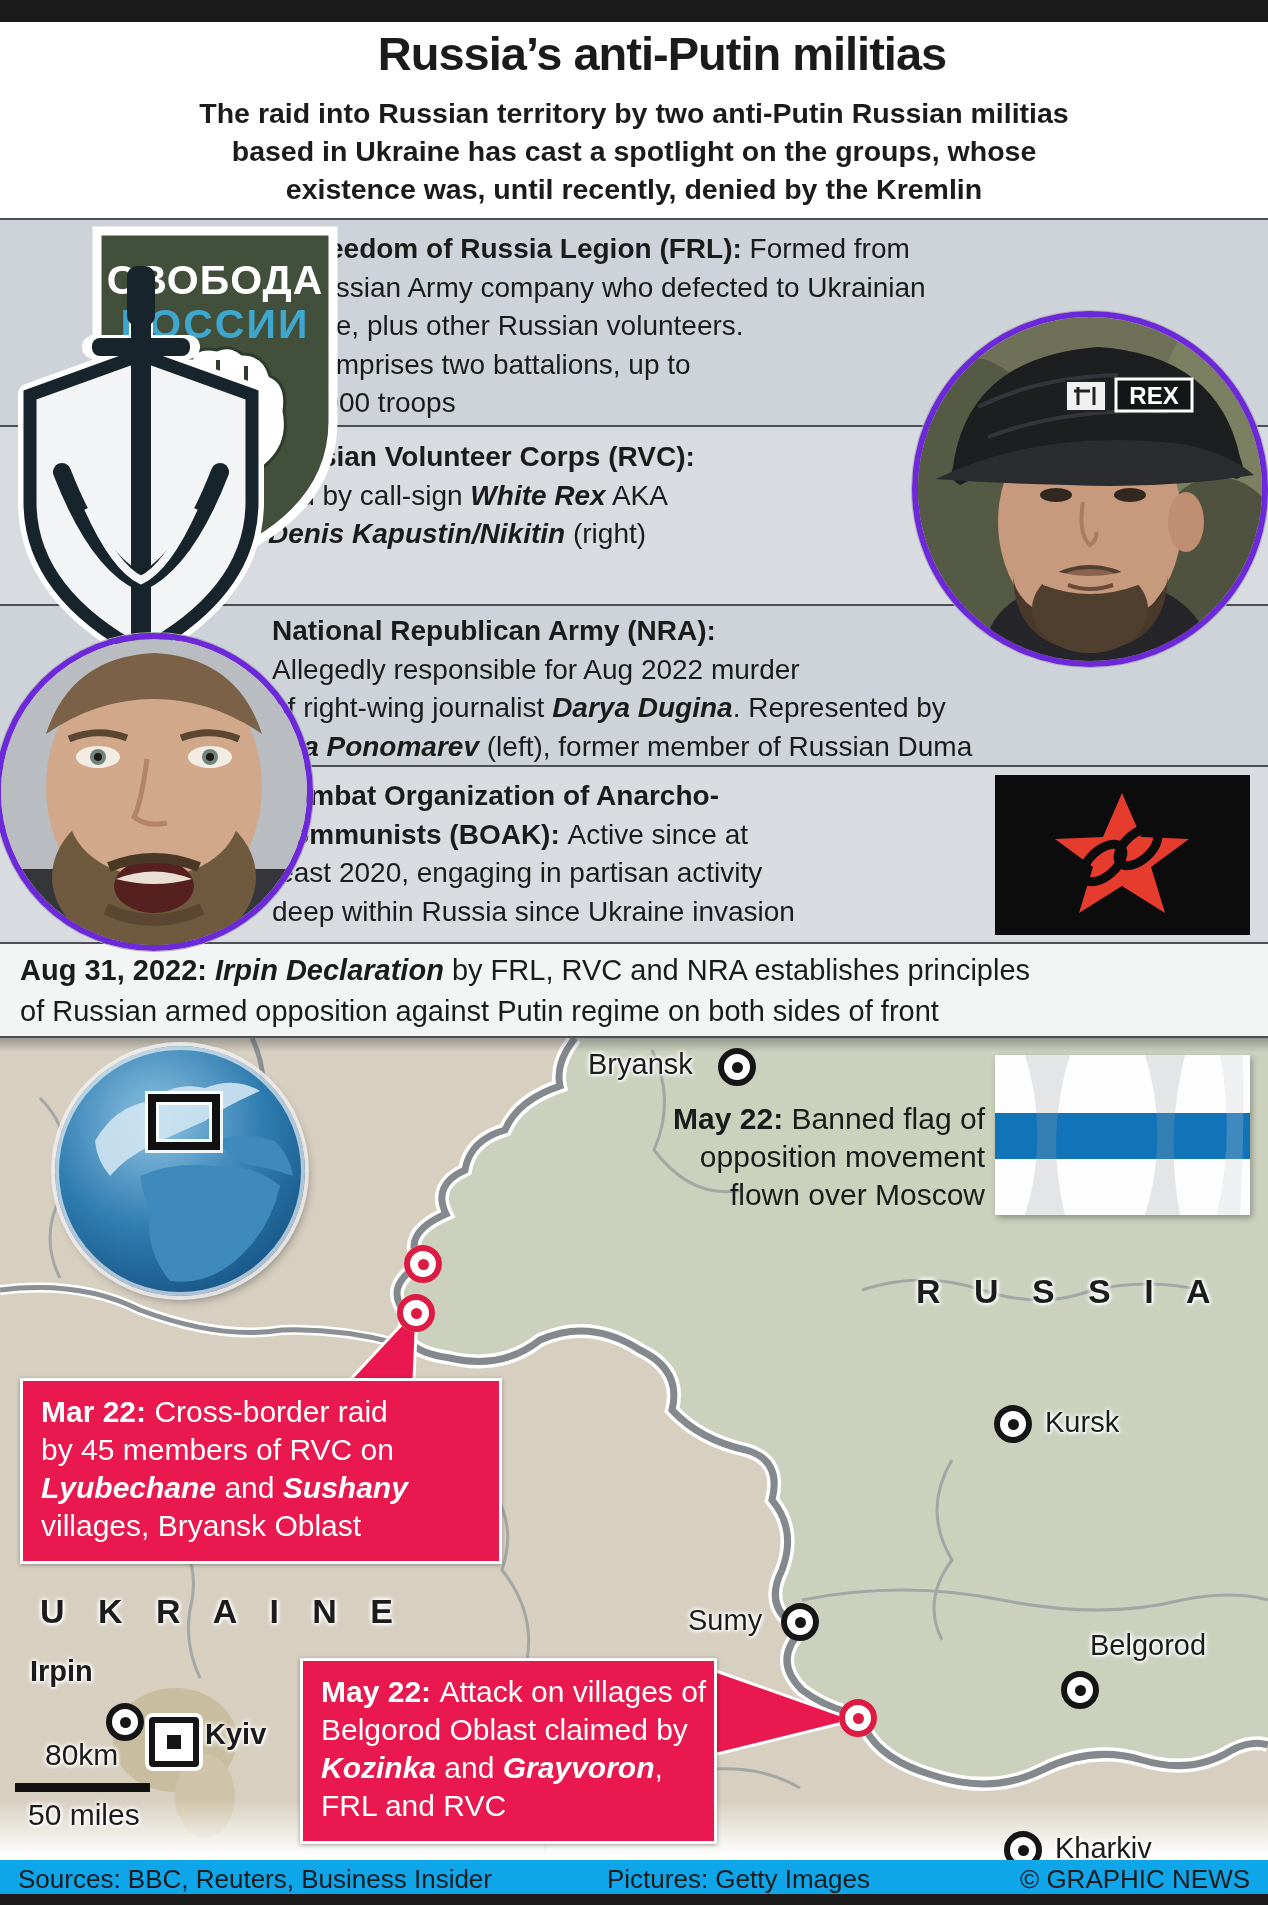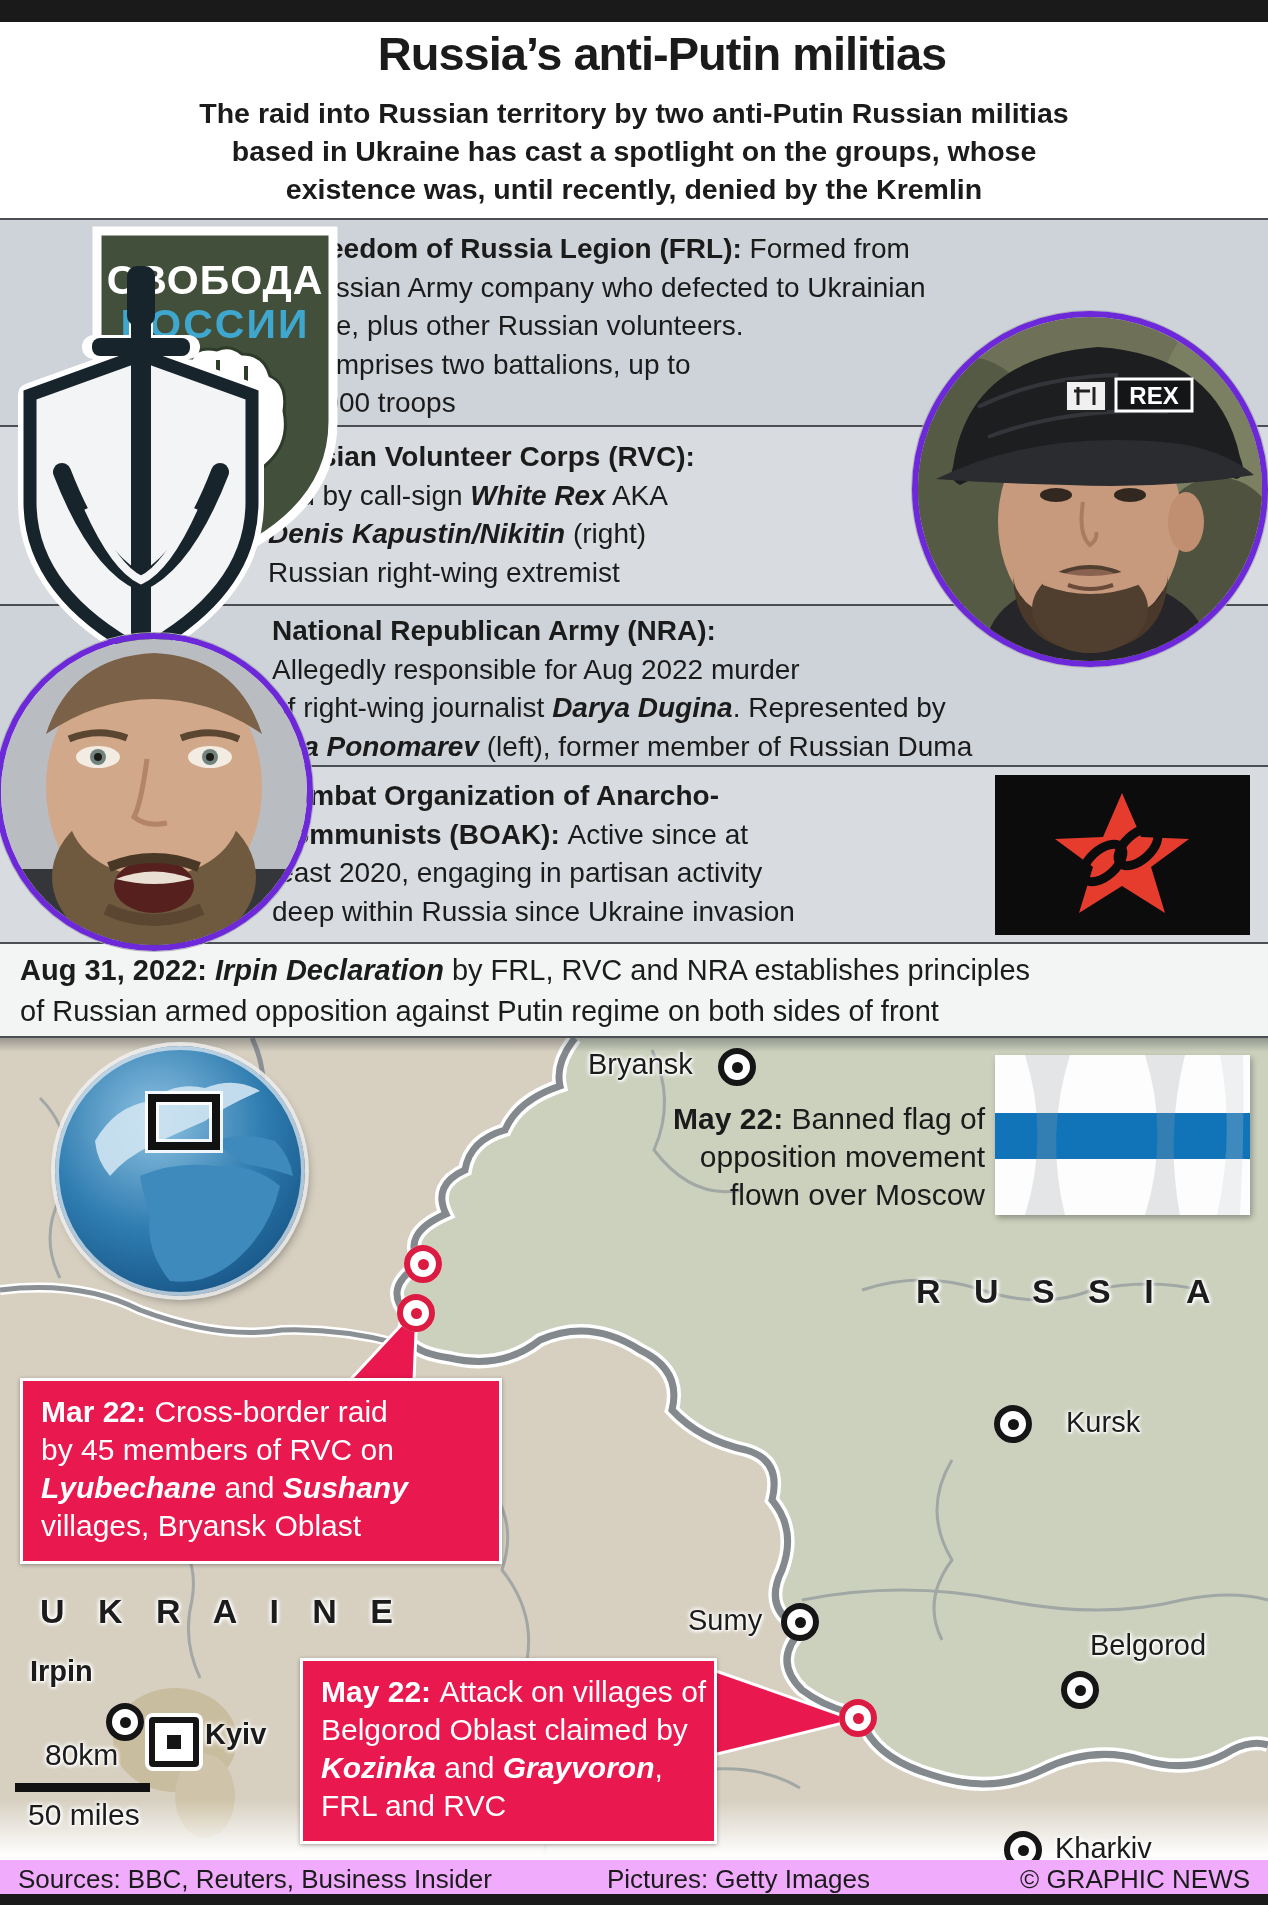--- a/index.html
+++ b/index.html
@@ -68,21 +68,21 @@
          box-shadow:0 0 0 4px rgba(240,240,240,.85),3px 5px 10px rgba(0,0,0,.35);overflow:hidden;}
   .scalebar{left:15px;top:1783px;width:135px;height:9px;background:#111;z-index:6;}
   .scalekm{left:45px;top:1738px;font-size:30px;z-index:6;}
   .scalemi{left:28px;top:1798px;font-size:30px;z-index:6;}
   .mapshadow{left:0;top:1038px;width:1268px;height:14px;z-index:2;
              background:linear-gradient(to bottom,rgba(40,45,50,.35),rgba(40,45,50,0));}
   .fade{left:0;top:1800px;width:1268px;height:66px;z-index:5;
         background:linear-gradient(to bottom,rgba(255,255,255,0),#fff 85%);}
 
   
-  .footer{left:0;top:1860px;width:1268px;height:34px;background:#f0abfc;z-index:9;font-size:26px;}
+  .footer{left:0;top:1860px;width:1268px;height:34px;background:#0ea5e9;z-index:9;font-size:26px;}
   .footer span{position:absolute;top:4px;}
   .src{left:18px;} .pics{left:607px;} .credit{left:1020px;}
   .bottombar{left:0;top:1894px;width:1268px;height:11px;background:#1a1a1a;z-index:9;}
 </style>
 </head>
 <body>
 
 <div class="page">
 
   <div class="abs topbar"></div>
@@ -103,21 +103,20 @@
       <div><span class="b">Freedom of Russia Legion (FRL): </span><span>Formed from</span></div>
       <div><span>Russian Army company who defected to Ukrainian</span></div>
       <div><span>side, plus other Russian volunteers.</span></div>
       <div><span>Comprises two battalions, up to</span></div>
       <div><span>1,000 troops</span></div>
     </div>
   <div class="abs sect rvc-text">
       <div><span class="b">Russian Volunteer Corps (RVC):</span></div>
       <div><span>Led by call-sign </span><span class="b i">White Rex</span><span> AKA</span></div>
       <div><span class="b i">Denis Kapustin/Nikitin</span><span> (right)</span></div>
-      <div><span>Russian right-wing extremist</span></div>
     </div>
   <div class="abs sect nra-text">
       <div><span class="b">National Republican Army (NRA):</span></div>
       <div><span>Allegedly responsible for Aug 2022 murder</span></div>
       <div><span>of right-wing journalist </span><span class="b i">Darya Dugina</span><span>. Represented by</span></div>
       <div><span class="b i">Ilya Ponomarev</span><span> (left), former member of Russian Duma</span></div>
     </div>
   <div class="abs sect boak-text">
       <div><span class="b">Combat Organization of Anarcho-</span></div>
       <div><span class="b">Communists (BOAK): </span><span>Active since at</span></div>
@@ -292,21 +291,21 @@
         <span class="dot"></span>
       </span>
     </div>
   <div class="abs maplabel" style="left:588px;top:1048px;">Bryansk</div>
 
   <div class="cmarker" style="left:994px;top:1405px;">
       <span class="ring">
         <span class="dot"></span>
       </span>
     </div>
-  <div class="abs maplabel" style="left:1045px;top:1406px;margin-left:21px;">Kursk</div>
+  <div class="abs maplabel" style="left:1045px;top:1406px;">Kursk</div>
 
   <div class="cmarker" style="left:781px;top:1603px;">
       <span class="ring">
         <span class="dot"></span>
       </span>
     </div>
   <div class="abs maplabel" style="left:688px;top:1604px;">Sumy</div>
 
   <div class="cmarker" style="left:1061px;top:1671px;">
       <span class="ring">

